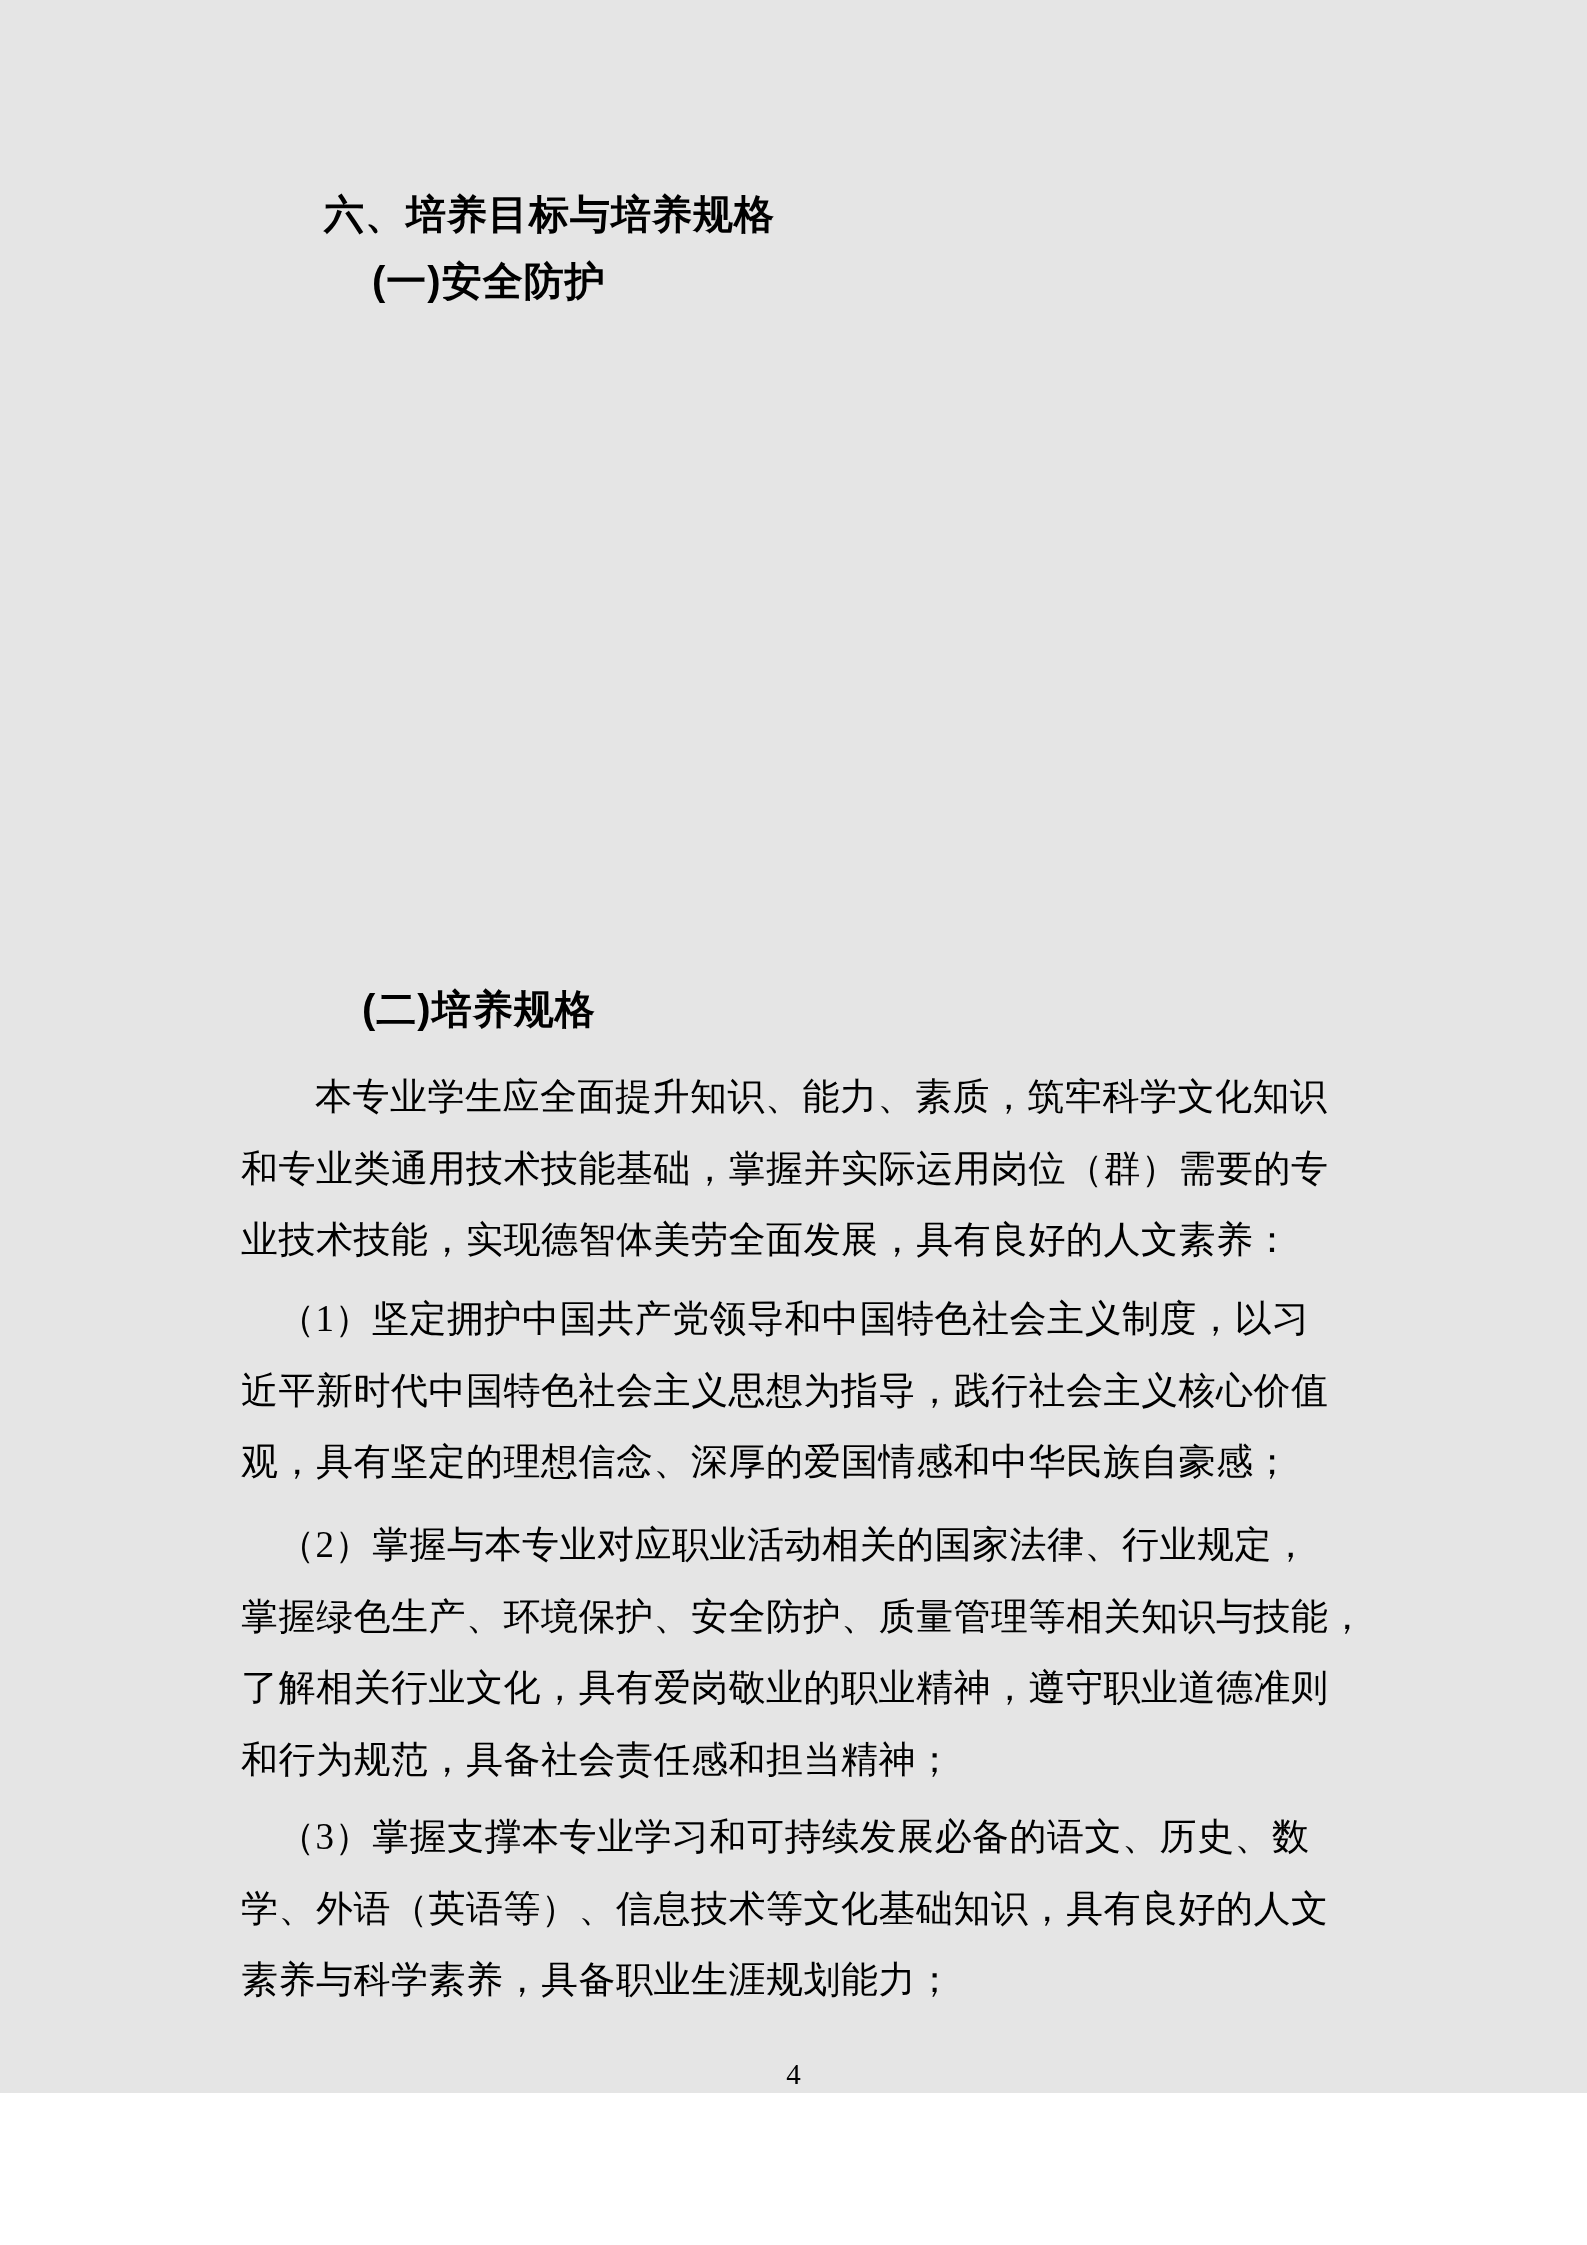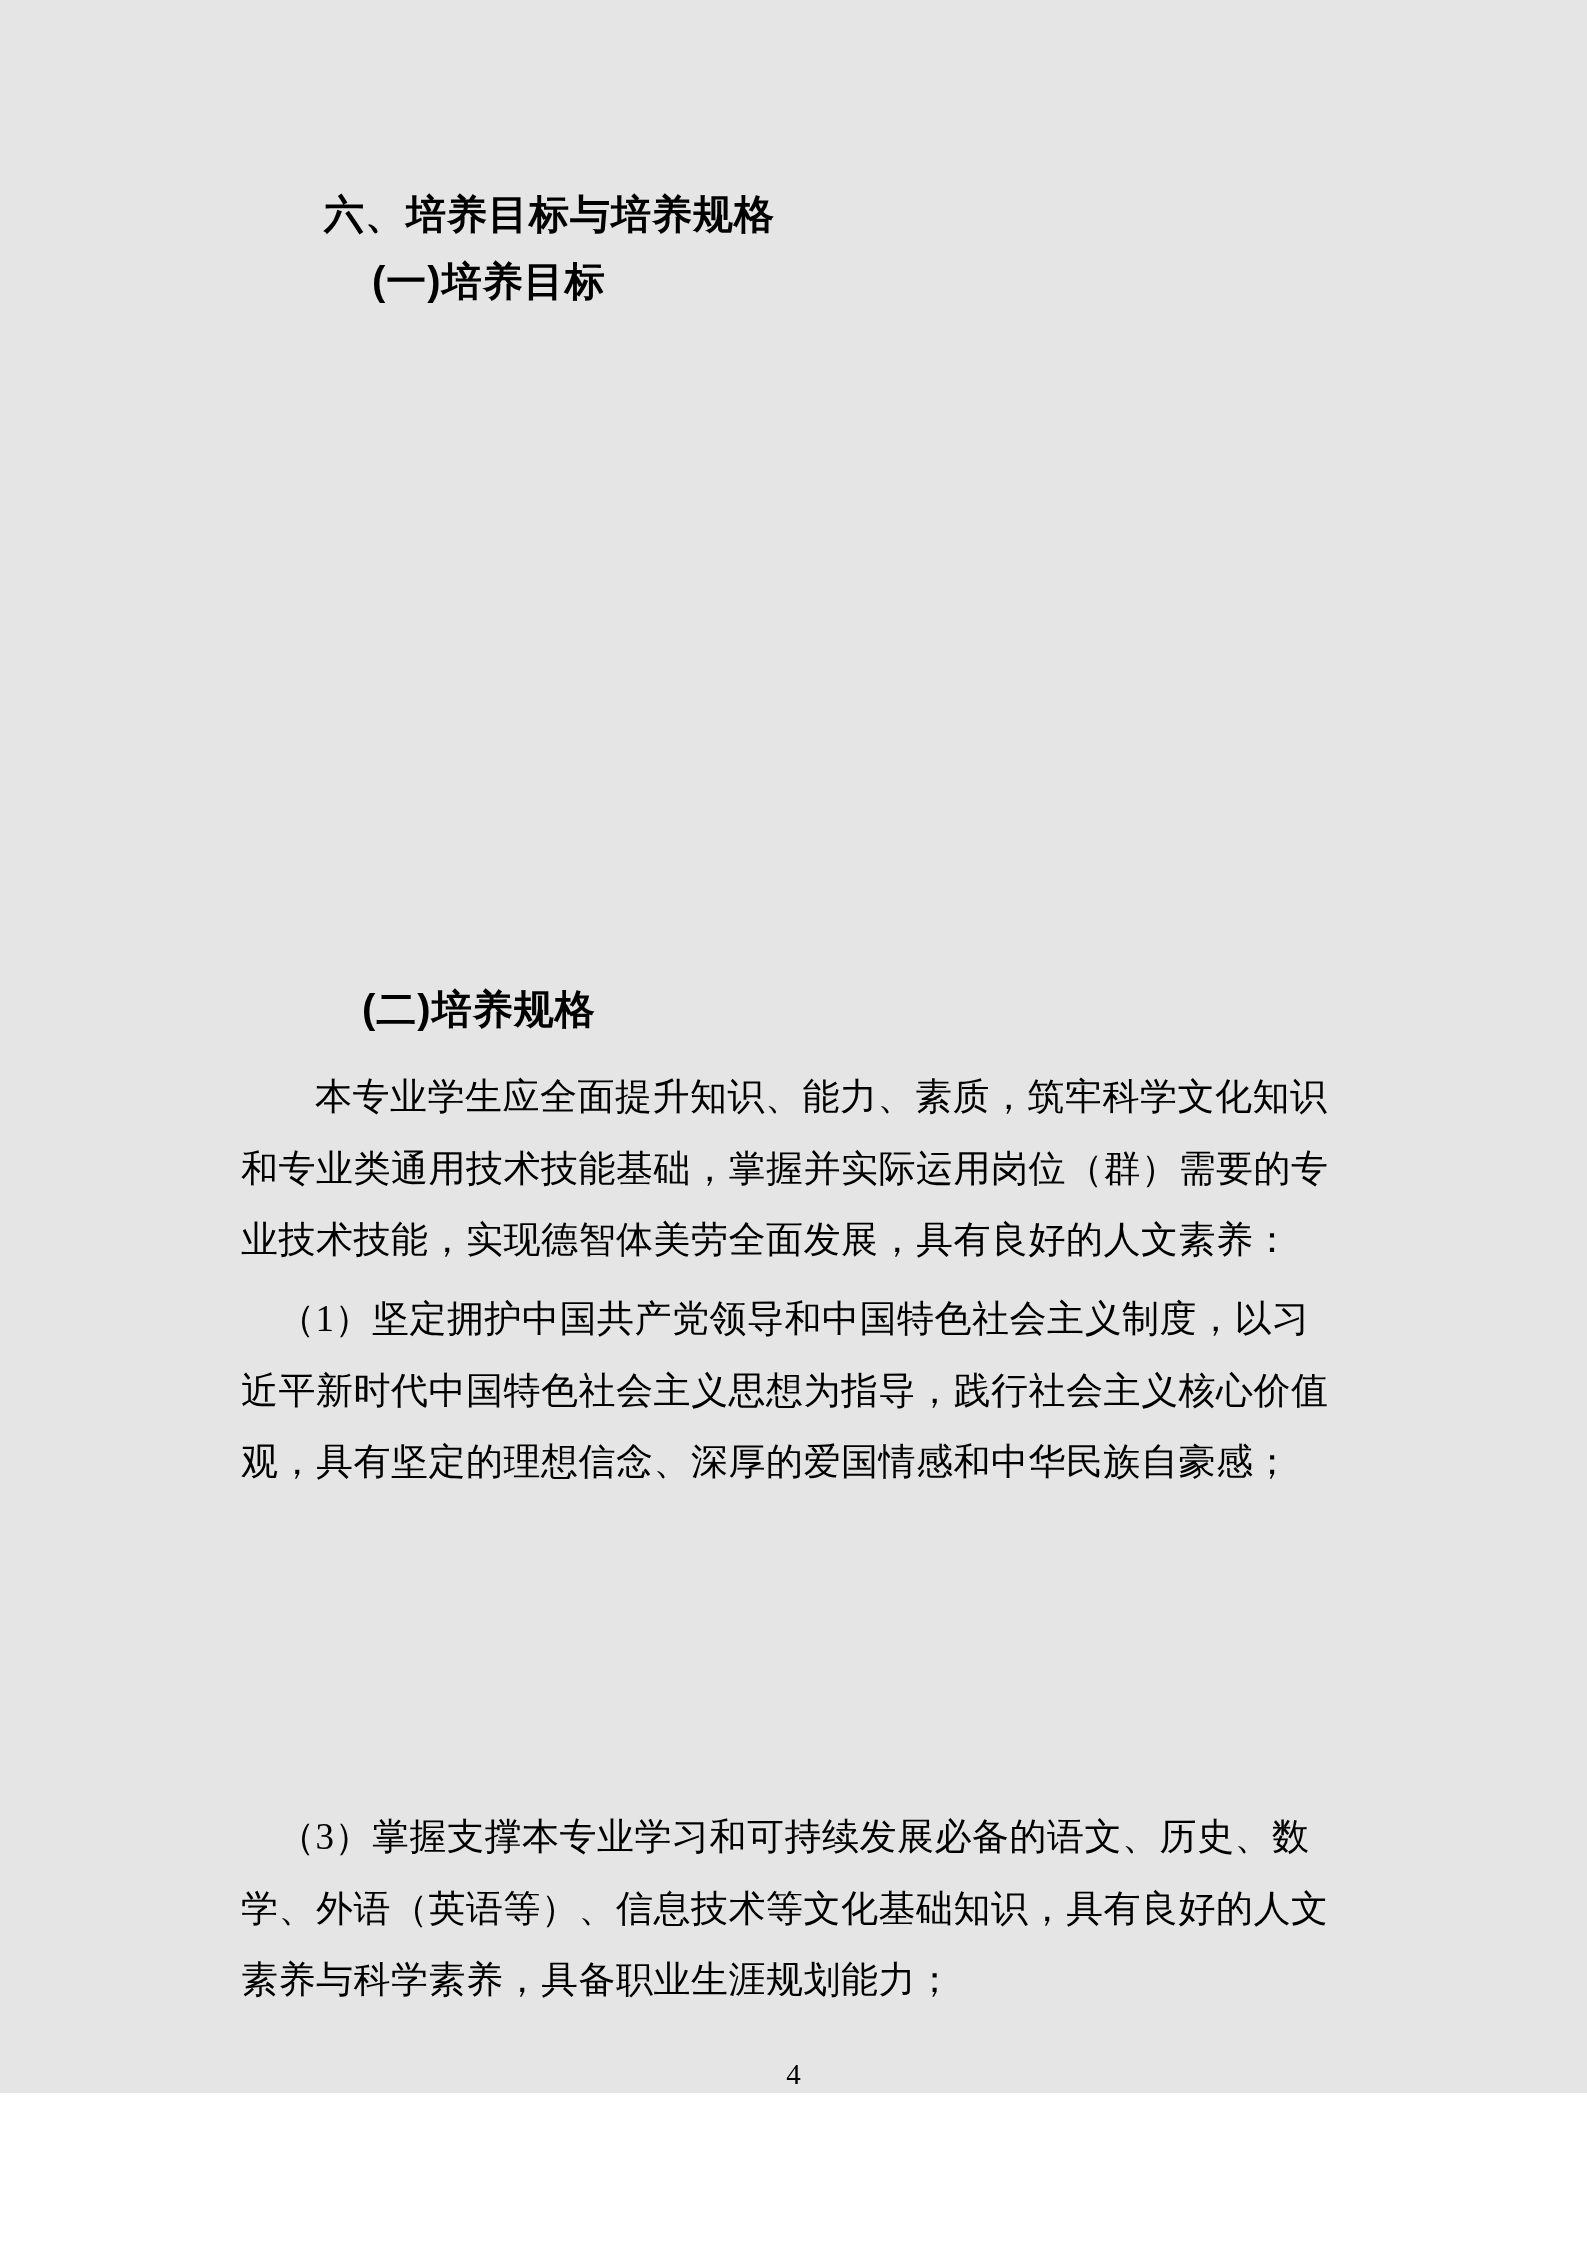--- a/index.html
+++ b/index.html
@@ -51,33 +51,37 @@
     line-height: 1.2;
   }
 </style>
 </head>
 <body>
 
 <div class="page">
 
   <div class="heading h1">六、培养目标与培养规格</div>
 
-  <div class="heading h2-1">(一)培养目标</div>
+  <div class="heading h2-1">(一)安全防护</div>
 
 
   <div class="heading h2-2">(二)培养规格</div>
 
   <div class="para indent2 p2">本专业学生应全面提升知识、能力、素质，筑牢科学文化知识
 和专业类通用技术技能基础，掌握并实际运用岗位（群）需要的专
 业技术技能，实现德智体美劳全面发展，具有良好的人文素养：</div>
 
   <div class="para indent1 p3">（1）坚定拥护中国共产党领导和中国特色社会主义制度，以习
 近平新时代中国特色社会主义思想为指导，践行社会主义核心价值
 观，具有坚定的理想信念、深厚的爱国情感和中华民族自豪感；</div>
 
+  <div class="para indent1 p4">（2）掌握与本专业对应职业活动相关的国家法律、行业规定，
+掌握绿色生产、环境保护、安全防护、质量管理等相关知识与技能，
+了解相关行业文化，具有爱岗敬业的职业精神，遵守职业道德准则
+和行为规范，具备社会责任感和担当精神；</div>
 
   <div class="para indent1 p5">（3）掌握支撑本专业学习和可持续发展必备的语文、历史、数
 学、外语（英语等）、信息技术等文化基础知识，具有良好的人文
 素养与科学素养，具备职业生涯规划能力；</div>
 
   <div class="page-number">4</div>
 
 </div>
 
 </body></html>

